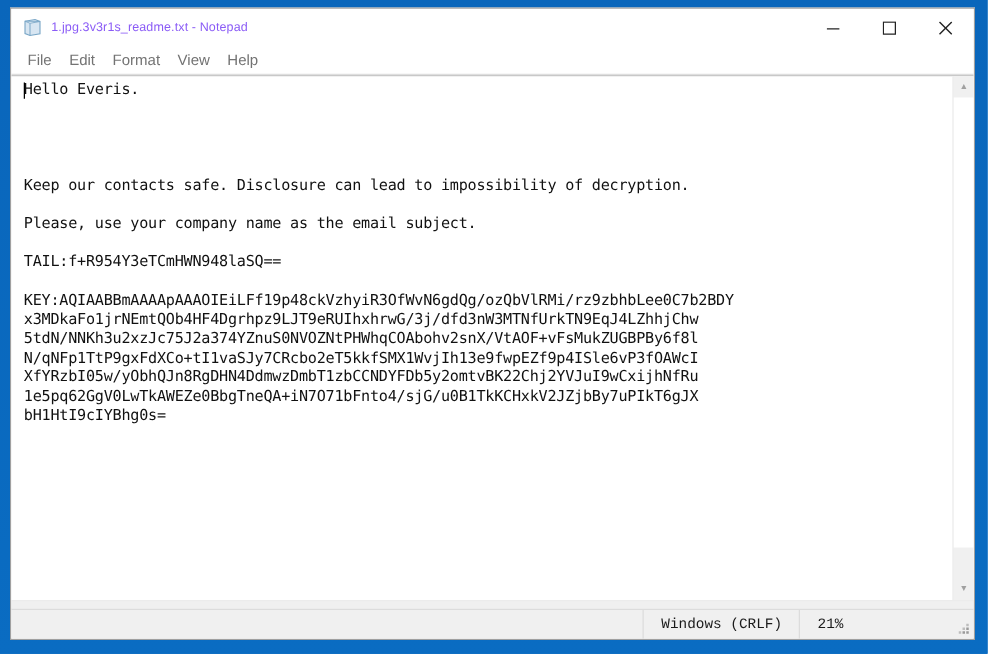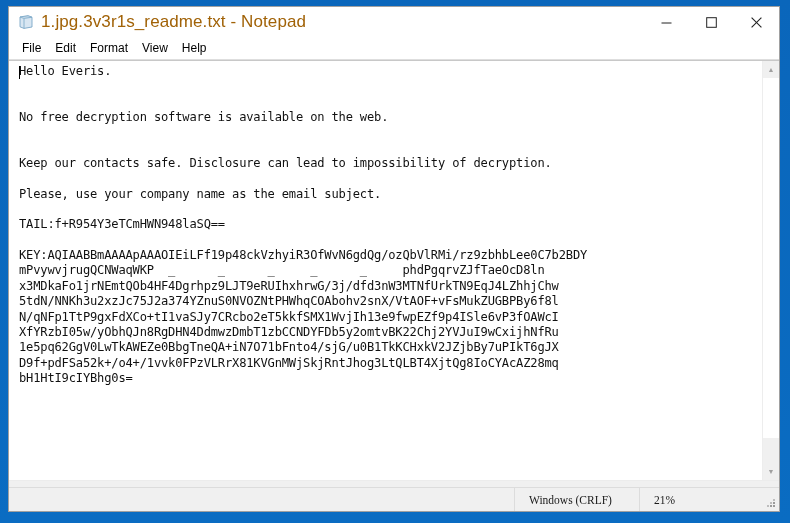--- a/index.html
+++ b/index.html
@@ -59,22 +59,22 @@
   #title-icon {
     width: 16px;
     height: 16px;
     margin-left: 9px;
     margin-right: 7px;
     position: relative;
     flex: 0 0 auto;
   }
 
   #title-text {
-    font-size: 17px;
-    color: #a16207;
+    font-size: 10px;
+    color: #8b5cf6;
     white-space: nowrap;
     letter-spacing: 0.1px;
     font-family: "Liberation Sans", sans-serif;
   }
 
   #window-controls {
     position: absolute;
     right: 0;
     top: 0;
     height: 30px;
@@ -99,21 +99,21 @@
     min-height: 22px;
     display: flex;
     align-items: center;
     padding-left: 6px;
     background: #ffffff;
     border-bottom: 1px solid #dedede;
   }
 
   .menu-item {
     font-size: 12px;
-    color: #000000;
+    color: #737373;
     padding: 2px 7px;
     white-space: nowrap;
     cursor: default;
     font-family: "Liberation Sans", sans-serif;
   }
 
   
   #editor-region {
     flex: 1 1 auto;
     position: relative;
@@ -203,21 +203,21 @@
   .status-spacer {
     flex: 1 1 auto;
     border-right: 1px solid #dcdcdc;
   }
   .status-cell {
     display: flex;
     align-items: center;
     padding-left: 14px;
     border-right: 1px solid #dcdcdc;
     white-space: nowrap;
-    font-family: Liberation Serif, serif;
+    font-family: Liberation Mono, monospace;
   }
   #status-encoding { width: 125px; box-sizing: border-box; }
   #status-position { width: 105px; box-sizing: border-box; }
   #status-zoom { width: 120px; box-sizing: border-box; border-right: none; }
   #resize-grip {
     width: 16px;
     display: flex;
     align-items: flex-end;
     justify-content: flex-end;
     padding: 0 3px 3px 0;
@@ -272,37 +272,34 @@
     </div>
 
     <div id="editor-region">
 
       <div id="text-canvas">
         <div id="caret"></div>
         <div id="doc-lines">
             <div class="doc-line">Hello Everis.</div>
             <div class="doc-line">&nbsp;</div>
             <div class="doc-line">&nbsp;</div>
-            <div class="doc-line">No free decryption software is available on the web.</div>
             <div class="doc-line">&nbsp;</div>
             <div class="doc-line">&nbsp;</div>
             <div class="doc-line">Keep our contacts safe. Disclosure can lead to impossibility of decryption.</div>
             <div class="doc-line">&nbsp;</div>
             <div class="doc-line">Please, use your company name as the email subject.</div>
             <div class="doc-line">&nbsp;</div>
             <div class="doc-line">TAIL:f+R954Y3eTCmHWN948laSQ==</div>
             <div class="doc-line">&nbsp;</div>
             <div class="doc-line">KEY:AQIAABBmAAAApAAAOIEiLFf19p48ckVzhyiR3OfWvN6gdQg/ozQbVlRMi/rz9zbhbLee0C7b2BDY</div>
-            <div class="doc-line">mPvywvjrugQCNWaqWKP  _      _      _     _      _     phdPgqrvZJfTaeOcD8ln</div>
             <div class="doc-line">x3MDkaFo1jrNEmtQOb4HF4Dgrhpz9LJT9eRUIhxhrwG/3j/dfd3nW3MTNfUrkTN9EqJ4LZhhjChw</div>
             <div class="doc-line">5tdN/NNKh3u2xzJc75J2a374YZnuS0NVOZNtPHWhqCOAbohv2snX/VtAOF+vFsMukZUGBPBy6f8l</div>
             <div class="doc-line">N/qNFp1TtP9gxFdXCo+tI1vaSJy7CRcbo2eT5kkfSMX1WvjIh13e9fwpEZf9p4ISle6vP3fOAWcI</div>
             <div class="doc-line">XfYRzbI05w/yObhQJn8RgDHN4DdmwzDmbT1zbCCNDYFDb5y2omtvBK22Chj2YVJuI9wCxijhNfRu</div>
             <div class="doc-line">1e5pq62GgV0LwTkAWEZe0BbgTneQA+iN7O71bFnto4/sjG/u0B1TkKCHxkV2JZjbBy7uPIkT6gJX</div>
-            <div class="doc-line">D9f+pdFSa52k+/o4+/1vvk0FPzVLRrX81KVGnMWjSkjRntJhog3LtQLBT4XjtQg8IoCYAcAZ28mq</div>
             <div class="doc-line">bH1HtI9cIYBhg0s=</div>
           </div>
       </div>
 
       <div id="v-scrollbar">
         <div id="v-thumb"></div>
         <div class="sb-arrow">▲</div>
         <div class="sb-arrow">▼</div>
       </div>
     </div>

